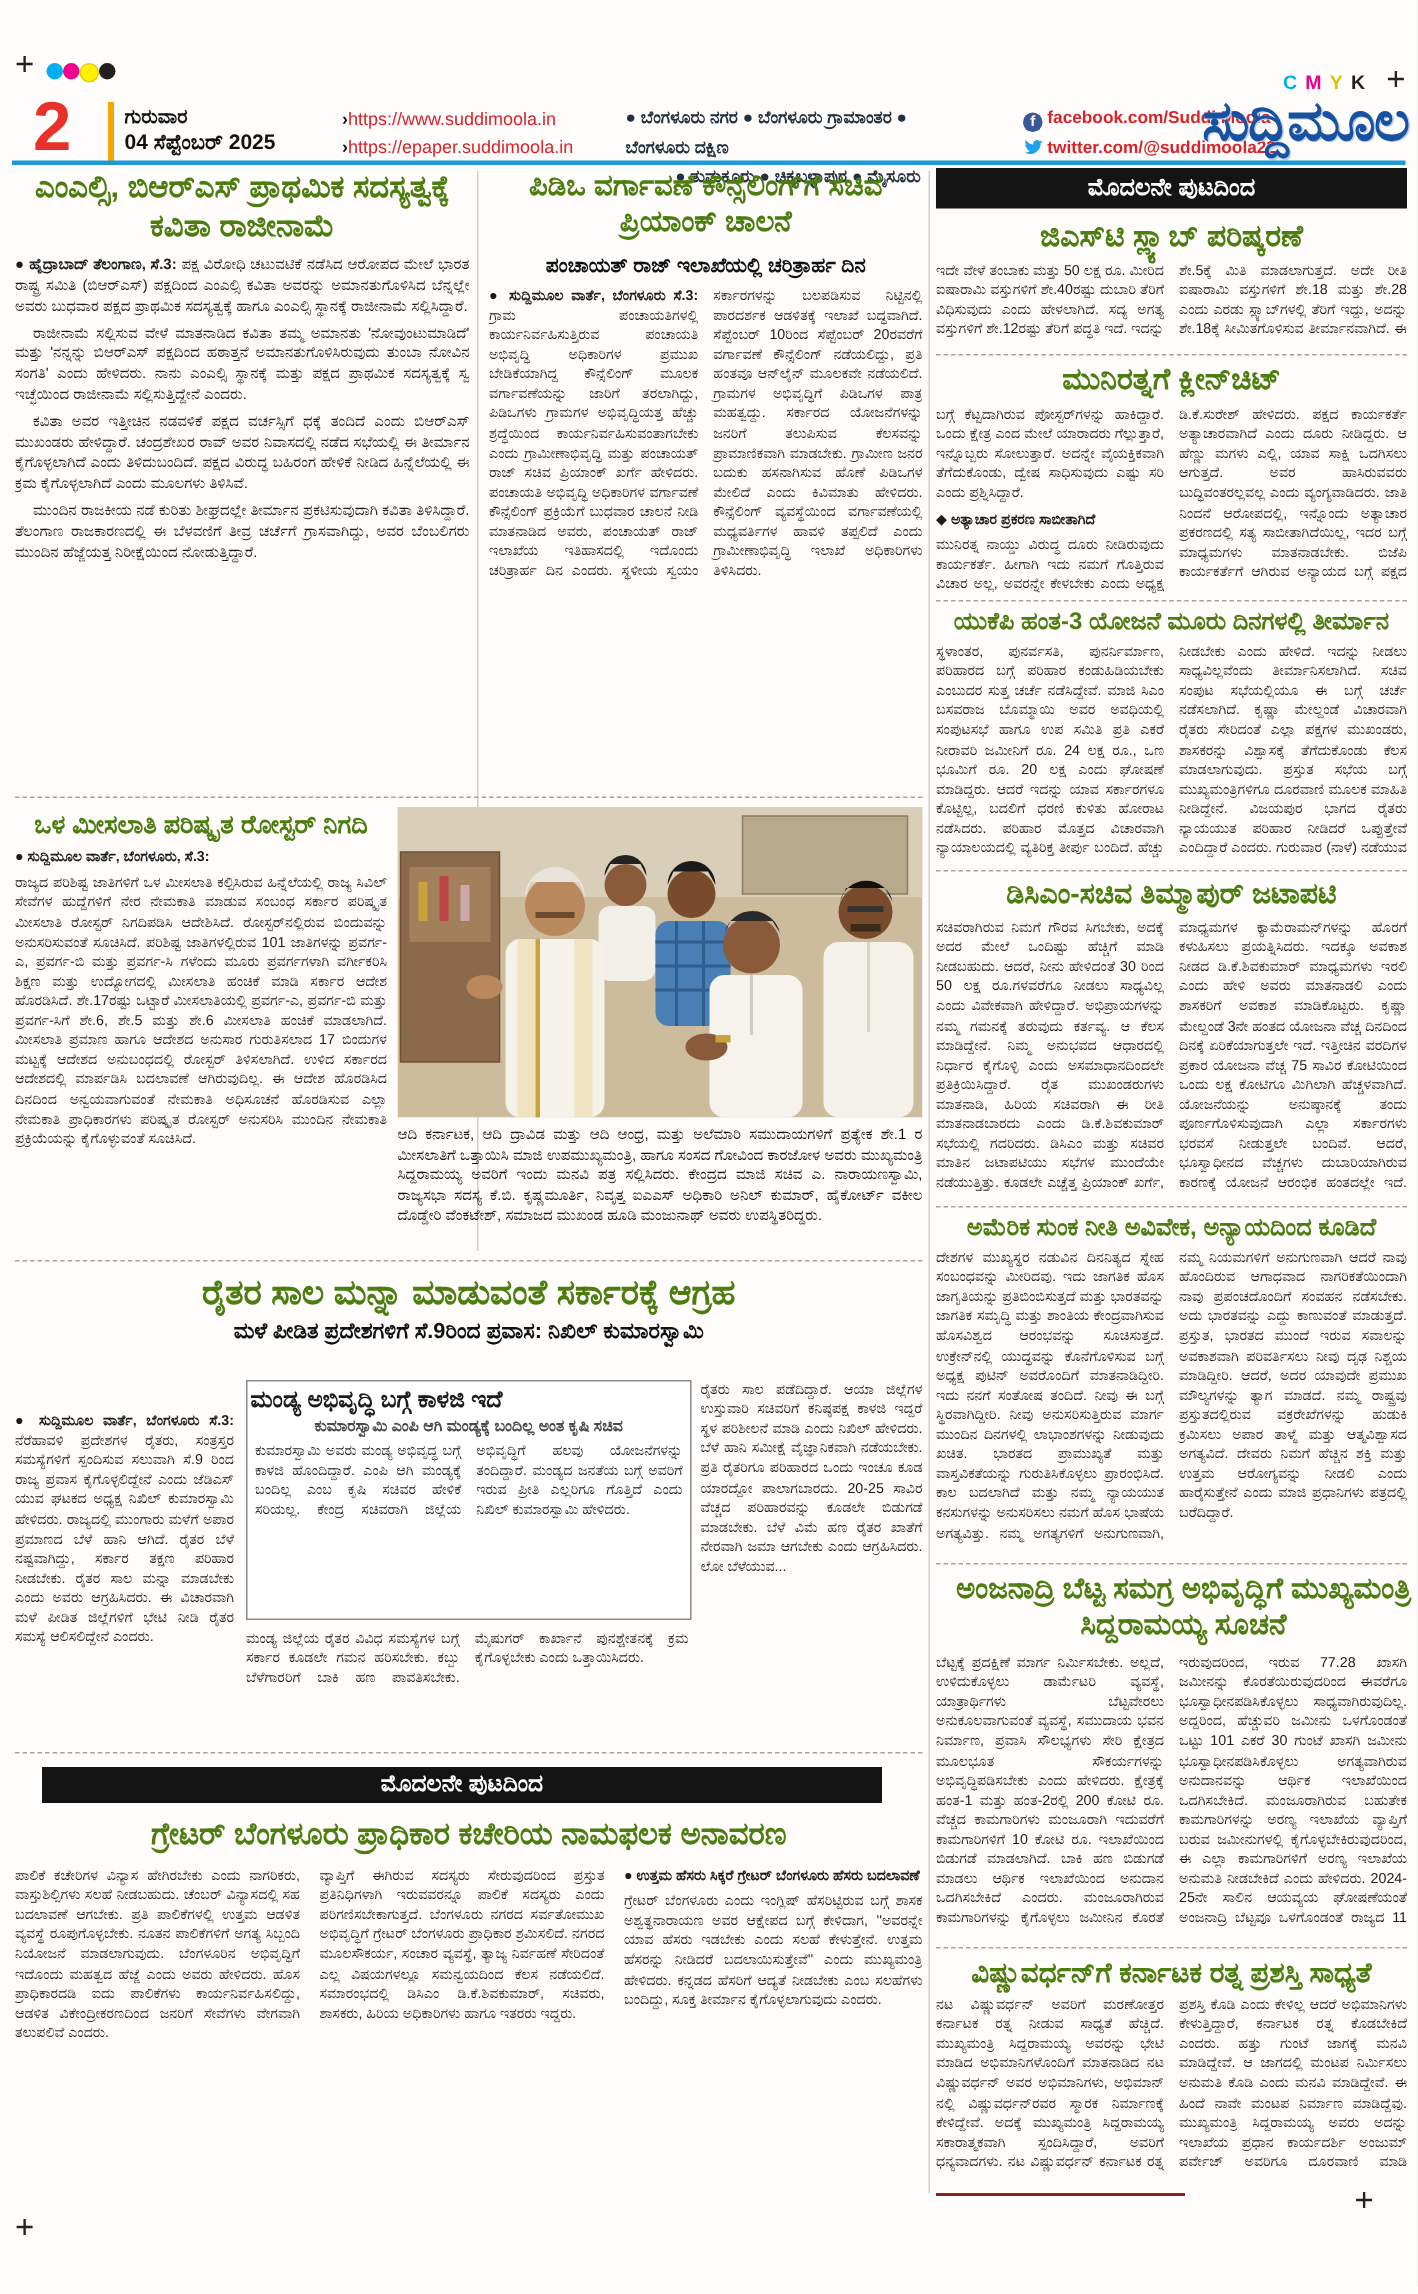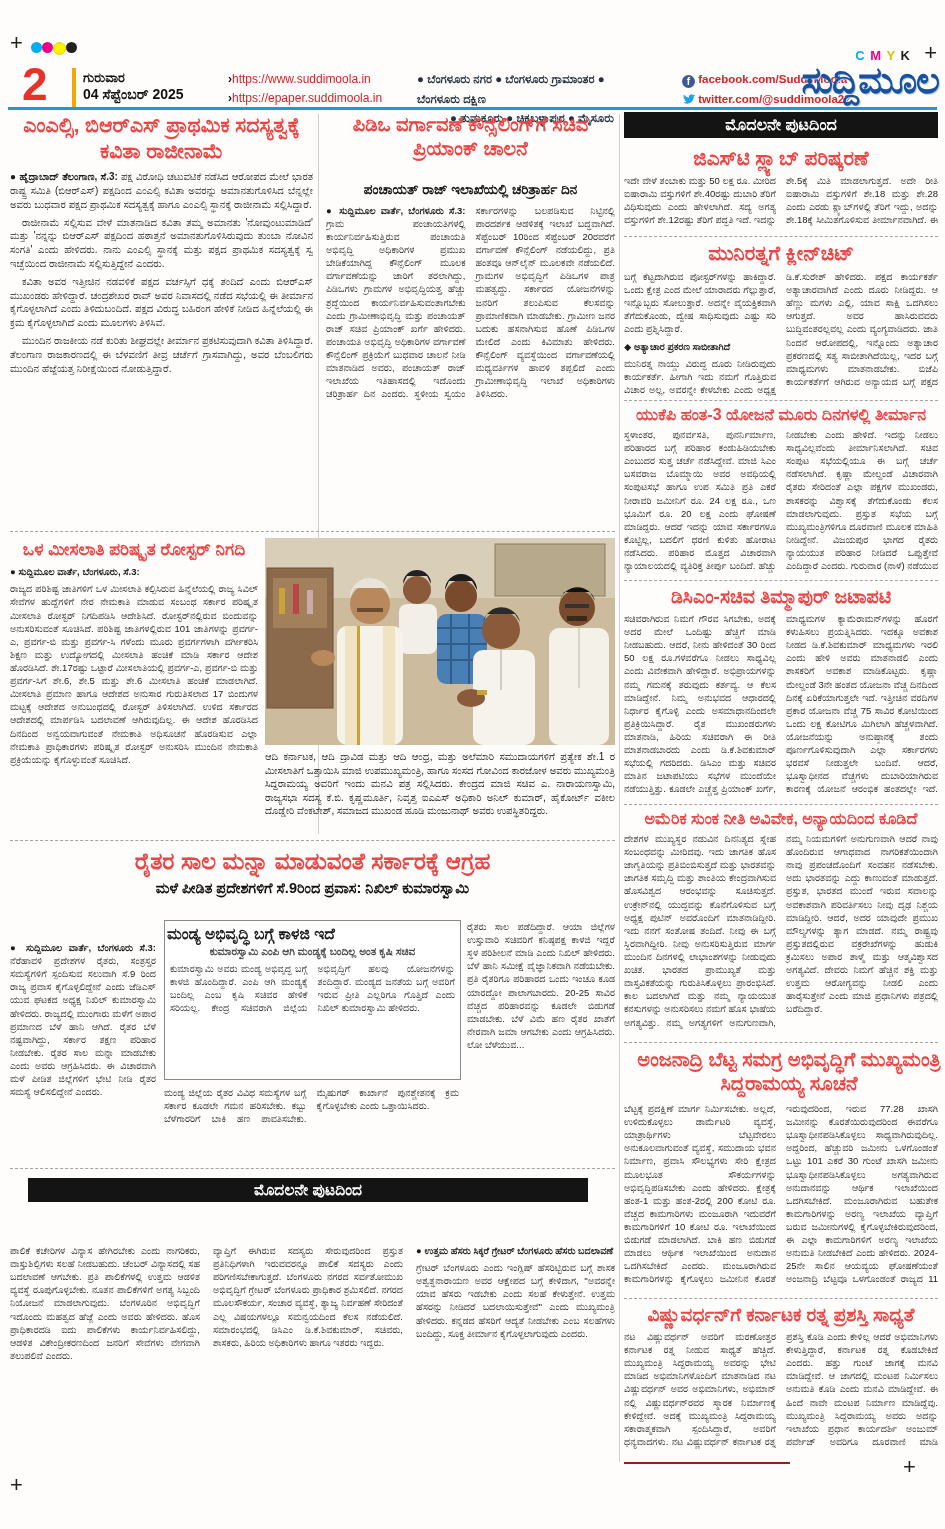--- a/index.html
+++ b/index.html
@@ -21,21 +21,21 @@
   .regions{font-size:11.5px;font-weight:bold;color:#23303f;line-height:1.7;}
   .regions .ln2{text-align:center;}
   .social{font-size:11.5px;color:#d8232a;line-height:1.7;font-weight:bold;}
   .fbic{display:inline-block;width:13px;height:13px;border-radius:50%;background:#3b5998;color:#fff;
         font-size:10px;font-weight:bold;text-align:center;line-height:13px;vertical-align:-2px;}
   .twic{vertical-align:-2px;}
   .logo{font-size:37px;font-weight:bold;color:#17519f;white-space:nowrap;letter-spacing:-1px;
         text-shadow:1px 1px 0 #b8cdea;}
   .bluerule{background:#1b9ad6;height:3px;}
   .vrule{width:1px;background:#cfcfcf;}
-  .hl{font-weight:bold;color:#ef4444;text-align:center;line-height:1.25;}
+  .hl{font-weight:bold;color:#4d7c0f;text-align:center;line-height:1.25;}
   .subhl{font-weight:bold;color:#111;text-align:center;}
   .bt{font-size:10px;line-height:1.38;text-align:justify;color:#1c1c1c;overflow:hidden;}
   .bt p{margin:0 0 4px;text-indent:12px;}
   .bt p.noind{text-indent:0;}
   .byl{font-weight:bold;}
   .tcol{column-count:2;column-gap:10px;}
   .dsep{border-top:1px dashed #a3a3a3;height:0;}
   .banner{background:#141414;color:#fff;font-weight:bold;text-align:center;}
   .subline{font-weight:bold;}
   .fbox{border:1px solid #8a8a8a;background:#fff;}
@@ -95,21 +95,21 @@
     <div class="bt" style="margin-top:7px;height:346px;">
       <p class="noind"><span class="byl">● ಹೈದ್ರಾಬಾದ್ ತೆಲಂಗಾಣ, ಸೆ.3:</span> <span>ಪಕ್ಷ ವಿರೋಧಿ ಚಟುವಟಿಕೆ ನಡೆಸಿದ ಆರೋಪದ ಮೇಲೆ ಭಾರತ ರಾಷ್ಟ್ರ ಸಮಿತಿ (ಬಿಆರ್‌ಎಸ್) ಪಕ್ಷದಿಂದ ಎಂಎಲ್ಸಿ ಕವಿತಾ ಅವರನ್ನು ಅಮಾನತುಗೊಳಿಸಿದ ಬೆನ್ನಲ್ಲೇ ಅವರು ಬುಧವಾರ ಪಕ್ಷದ ಪ್ರಾಥಮಿಕ ಸದಸ್ಯತ್ವಕ್ಕೆ ಹಾಗೂ ಎಂಎಲ್ಸಿ ಸ್ಥಾನಕ್ಕೆ ರಾಜೀನಾಮೆ ಸಲ್ಲಿಸಿದ್ದಾರೆ.</span></p>
       <p>ರಾಜೀನಾಮೆ ಸಲ್ಲಿಸುವ ವೇಳೆ ಮಾತನಾಡಿದ ಕವಿತಾ ತಮ್ಮ ಅಮಾನತು 'ನೋವುಂಟುಮಾಡಿದೆ' ಮತ್ತು 'ನನ್ನನ್ನು ಬಿಆರ್‌ಎಸ್ ಪಕ್ಷದಿಂದ ಹಠಾತ್ತನೆ ಅಮಾನತುಗೊಳಿಸಿರುವುದು ತುಂಬಾ ನೋವಿನ ಸಂಗತಿ' ಎಂದು ಹೇಳಿದರು. ನಾನು ಎಂಎಲ್ಸಿ ಸ್ಥಾನಕ್ಕೆ ಮತ್ತು ಪಕ್ಷದ ಪ್ರಾಥಮಿಕ ಸದಸ್ಯತ್ವಕ್ಕೆ ಸ್ವ ಇಚ್ಛೆಯಿಂದ ರಾಜೀನಾಮೆ ಸಲ್ಲಿಸುತ್ತಿದ್ದೇನೆ ಎಂದರು.</p>
       <p>ಕವಿತಾ ಅವರ ಇತ್ತೀಚಿನ ನಡವಳಿಕೆ ಪಕ್ಷದ ವರ್ಚಸ್ಸಿಗೆ ಧಕ್ಕೆ ತಂದಿದೆ ಎಂದು ಬಿಆರ್‌ಎಸ್ ಮುಖಂಡರು ಹೇಳಿದ್ದಾರೆ. ಚಂದ್ರಶೇಖರ ರಾವ್ ಅವರ ನಿವಾಸದಲ್ಲಿ ನಡೆದ ಸಭೆಯಲ್ಲಿ ಈ ತೀರ್ಮಾನ ಕೈಗೊಳ್ಳಲಾಗಿದೆ ಎಂದು ತಿಳಿದುಬಂದಿದೆ. ಪಕ್ಷದ ವಿರುದ್ಧ ಬಹಿರಂಗ ಹೇಳಿಕೆ ನೀಡಿದ ಹಿನ್ನೆಲೆಯಲ್ಲಿ ಈ ಕ್ರಮ ಕೈಗೊಳ್ಳಲಾಗಿದೆ ಎಂದು ಮೂಲಗಳು ತಿಳಿಸಿವೆ.</p>
       <p>ಮುಂದಿನ ರಾಜಕೀಯ ನಡೆ ಕುರಿತು ಶೀಘ್ರದಲ್ಲೇ ತೀರ್ಮಾನ ಪ್ರಕಟಿಸುವುದಾಗಿ ಕವಿತಾ ತಿಳಿಸಿದ್ದಾರೆ. ತೆಲಂಗಾಣ ರಾಜಕಾರಣದಲ್ಲಿ ಈ ಬೆಳವಣಿಗೆ ತೀವ್ರ ಚರ್ಚೆಗೆ ಗ್ರಾಸವಾಗಿದ್ದು, ಅವರ ಬೆಂಬಲಿಗರು ಮುಂದಿನ ಹೆಜ್ಜೆಯತ್ತ ನಿರೀಕ್ಷೆಯಿಂದ ನೋಡುತ್ತಿದ್ದಾರೆ.</p>
     </div>
   </div>
 
   <div class="abs" style="left:326px;top:112px;width:289px;">
     <div class="hl" style="font-size:19.5px;">ಪಿಡಿಒ ವರ್ಗಾವಣೆ ಕೌನ್ಸೆಲಿಂಗ್‌ಗೆ ಸಚಿವ ಪ್ರಿಯಾಂಕ್ ಚಾಲನೆ</div>
-    <div class="subhl" style="font-size:13.5px;margin-top:21px;">ಪಂಚಾಯತ್ ರಾಜ್ ಇಲಾಖೆಯಲ್ಲಿ ಚರಿತ್ರಾರ್ಹ ದಿನ</div>
+    <div class="subhl" style="font-size:13.5px;margin-top:8px;">ಪಂಚಾಯತ್ ರಾಜ್ ಇಲಾಖೆಯಲ್ಲಿ ಚರಿತ್ರಾರ್ಹ ದಿನ</div>
     <div class="bt tcol" style="margin-top:6px;height:328px;font-size:9.5px;">
       <p class="noind"><span class="byl">● ಸುದ್ದಿಮೂಲ ವಾರ್ತೆ, ಬೆಂಗಳೂರು ಸೆ.3:</span> <span>ಗ್ರಾಮ ಪಂಚಾಯತಿಗಳಲ್ಲಿ ಕಾರ್ಯನಿರ್ವಹಿಸುತ್ತಿರುವ ಪಂಚಾಯತಿ ಅಭಿವೃದ್ಧಿ ಅಧಿಕಾರಿಗಳ ಪ್ರಮುಖ ಬೇಡಿಕೆಯಾಗಿದ್ದ ಕೌನ್ಸೆಲಿಂಗ್ ಮೂಲಕ ವರ್ಗಾವಣೆಯನ್ನು ಜಾರಿಗೆ ತರಲಾಗಿದ್ದು, ಪಿಡಿಒಗಳು ಗ್ರಾಮಗಳ ಅಭಿವೃದ್ಧಿಯತ್ತ ಹೆಚ್ಚು ಶ್ರದ್ಧೆಯಿಂದ ಕಾರ್ಯನಿರ್ವಹಿಸುವಂತಾಗಬೇಕು ಎಂದು ಗ್ರಾಮೀಣಾಭಿವೃದ್ಧಿ ಮತ್ತು ಪಂಚಾಯತ್ ರಾಜ್ ಸಚಿವ ಪ್ರಿಯಾಂಕ್ ಖರ್ಗೆ ಹೇಳಿದರು. ಪಂಚಾಯತಿ ಅಭಿವೃದ್ಧಿ ಅಧಿಕಾರಿಗಳ ವರ್ಗಾವಣೆ ಕೌನ್ಸೆಲಿಂಗ್ ಪ್ರಕ್ರಿಯೆಗೆ ಬುಧವಾರ ಚಾಲನೆ ನೀಡಿ ಮಾತನಾಡಿದ ಅವರು, ಪಂಚಾಯತ್ ರಾಜ್ ಇಲಾಖೆಯ ಇತಿಹಾಸದಲ್ಲಿ ಇದೊಂದು ಚರಿತ್ರಾರ್ಹ ದಿನ ಎಂದರು. ಸ್ಥಳೀಯ ಸ್ವಯಂ ಸರ್ಕಾರಗಳನ್ನು ಬಲಪಡಿಸುವ ನಿಟ್ಟಿನಲ್ಲಿ ಪಾರದರ್ಶಕ ಆಡಳಿತಕ್ಕೆ ಇಲಾಖೆ ಬದ್ಧವಾಗಿದೆ. ಸೆಪ್ಟೆಂಬರ್ 10ರಿಂದ ಸೆಪ್ಟೆಂಬರ್ 20ರವರೆಗೆ ವರ್ಗಾವಣೆ ಕೌನ್ಸೆಲಿಂಗ್ ನಡೆಯಲಿದ್ದು, ಪ್ರತಿ ಹಂತವೂ ಆನ್‌ಲೈನ್ ಮೂಲಕವೇ ನಡೆಯಲಿದೆ. ಗ್ರಾಮಗಳ ಅಭಿವೃದ್ಧಿಗೆ ಪಿಡಿಒಗಳ ಪಾತ್ರ ಮಹತ್ವದ್ದು. ಸರ್ಕಾರದ ಯೋಜನೆಗಳನ್ನು ಜನರಿಗೆ ತಲುಪಿಸುವ ಕೆಲಸವನ್ನು ಪ್ರಾಮಾಣಿಕವಾಗಿ ಮಾಡಬೇಕು. ಗ್ರಾಮೀಣ ಜನರ ಬದುಕು ಹಸನಾಗಿಸುವ ಹೊಣೆ ಪಿಡಿಒಗಳ ಮೇಲಿದೆ ಎಂದು ಕಿವಿಮಾತು ಹೇಳಿದರು. ಕೌನ್ಸೆಲಿಂಗ್ ವ್ಯವಸ್ಥೆಯಿಂದ ವರ್ಗಾವಣೆಯಲ್ಲಿ ಮಧ್ಯವರ್ತಿಗಳ ಹಾವಳಿ ತಪ್ಪಲಿದೆ ಎಂದು ಗ್ರಾಮೀಣಾಭಿವೃದ್ಧಿ ಇಲಾಖೆ ಅಧಿಕಾರಿಗಳು ತಿಳಿಸಿದರು.</span></p>
     </div>
   </div>
 
   <div class="abs dsep" style="left:10px;top:531px;width:605px;"></div>
 
   <div class="abs" style="left:10px;top:539px;width:248px;">
     <div class="hl" style="font-size:17px;">ಒಳ ಮೀಸಲಾತಿ ಪರಿಷ್ಕೃತ ರೋಸ್ಟರ್ ನಿಗದಿ</div>
     <div class="bt" style="margin-top:5px;height:262px;font-size:9.5px;">
@@ -193,20 +193,21 @@
   <div class="abs bt tcol" style="left:164px;top:1086px;width:295px;height:74px;font-size:9.5px;">
     <p class="noind">ಮಂಡ್ಯ ಜಿಲ್ಲೆಯ ರೈತರ ವಿವಿಧ ಸಮಸ್ಯೆಗಳ ಬಗ್ಗೆ ಸರ್ಕಾರ ಕೂಡಲೇ ಗಮನ ಹರಿಸಬೇಕು. ಕಬ್ಬು ಬೆಳೆಗಾರರಿಗೆ ಬಾಕಿ ಹಣ ಪಾವತಿಸಬೇಕು. ಮೈಷುಗರ್ ಕಾರ್ಖಾನೆ ಪುನಶ್ಚೇತನಕ್ಕೆ ಕ್ರಮ ಕೈಗೊಳ್ಳಬೇಕು ಎಂದು ಒತ್ತಾಯಿಸಿದರು.</p>
   </div>
   <div class="abs bt" style="left:467px;top:920px;width:148px;height:240px;font-size:9.5px;">
     <p class="noind">ರೈತರು ಸಾಲ ಪಡೆದಿದ್ದಾರೆ. ಆಯಾ ಜಿಲ್ಲೆಗಳ ಉಸ್ತುವಾರಿ ಸಚಿವರಿಗೆ ಕನಿಷ್ಠಪಕ್ಷ ಕಾಳಜಿ ಇದ್ದರೆ ಸ್ಥಳ ಪರಿಶೀಲನೆ ಮಾಡಿ ಎಂದು ನಿಖಿಲ್ ಹೇಳಿದರು. ಬೆಳೆ ಹಾನಿ ಸಮೀಕ್ಷೆ ವೈಜ್ಞಾನಿಕವಾಗಿ ನಡೆಯಬೇಕು. ಪ್ರತಿ ರೈತರಿಗೂ ಪರಿಹಾರದ ಒಂದು ಇಂಚೂ ಕೂಡ ಯಾರದ್ದೋ ಪಾಲಾಗಬಾರದು. 20-25 ಸಾವಿರ ವೆಚ್ಚದ ಪರಿಹಾರವನ್ನು ಕೂಡಲೇ ಬಿಡುಗಡೆ ಮಾಡಬೇಕು. ಬೆಳೆ ವಿಮೆ ಹಣ ರೈತರ ಖಾತೆಗೆ ನೇರವಾಗಿ ಜಮಾ ಆಗಬೇಕು ಎಂದು ಆಗ್ರಹಿಸಿದರು. ಲೋ ಬೆಳೆಯುವ...</p>
   </div>
 
   <div class="abs dsep" style="left:10px;top:1168px;width:605px;"></div>
 
   <div class="abs banner" style="left:28px;top:1178px;width:560px;font-size:15.5px;padding:3px 0;">ಮೊದಲನೇ ಪುಟದಿಂದ</div>
+  <div class="abs hl" style="left:10px;top:1210px;width:605px;font-size:20.5px;">ಗ್ರೇಟರ್ ಬೆಂಗಳೂರು ಪ್ರಾಧಿಕಾರ ಕಚೇರಿಯ ನಾಮಫಲಕ ಅನಾವರಣ</div>
   <div class="abs bt" style="left:10px;top:1244px;width:190px;height:218px;font-size:9.5px;">
     <p class="noind">ಪಾಲಿಕೆ ಕಚೇರಿಗಳ ವಿನ್ಯಾಸ ಹೇಗಿರಬೇಕು ಎಂದು ನಾಗರಿಕರು, ವಾಸ್ತುಶಿಲ್ಪಿಗಳು ಸಲಹೆ ನೀಡಬಹುದು. ಚೆಂಬರ್ ವಿನ್ಯಾಸದಲ್ಲಿ ಸಹ ಬದಲಾವಣೆ ಆಗಬೇಕು. ಪ್ರತಿ ಪಾಲಿಕೆಗಳಲ್ಲಿ ಉತ್ತಮ ಆಡಳಿತ ವ್ಯವಸ್ಥೆ ರೂಪುಗೊಳ್ಳಬೇಕು. ನೂತನ ಪಾಲಿಕೆಗಳಿಗೆ ಅಗತ್ಯ ಸಿಬ್ಬಂದಿ ನಿಯೋಜನೆ ಮಾಡಲಾಗುವುದು. ಬೆಂಗಳೂರಿನ ಅಭಿವೃದ್ಧಿಗೆ ಇದೊಂದು ಮಹತ್ವದ ಹೆಜ್ಜೆ ಎಂದು ಅವರು ಹೇಳಿದರು. ಹೊಸ ಪ್ರಾಧಿಕಾರದಡಿ ಐದು ಪಾಲಿಕೆಗಳು ಕಾರ್ಯನಿರ್ವಹಿಸಲಿದ್ದು, ಆಡಳಿತ ವಿಕೇಂದ್ರೀಕರಣದಿಂದ ಜನರಿಗೆ ಸೇವೆಗಳು ವೇಗವಾಗಿ ತಲುಪಲಿವೆ ಎಂದರು.</p>
   </div>
   <div class="abs bt" style="left:416px;top:1244px;width:199px;height:218px;font-size:9.5px;">
     <p class="noind subline">● ಉತ್ತಮ ಹೆಸರು ಸಿಕ್ಕರೆ ಗ್ರೇಟರ್ ಬೆಂಗಳೂರು ಹೆಸರು ಬದಲಾವಣೆ</p>
     <p class="noind">ಗ್ರೇಟರ್ ಬೆಂಗಳೂರು ಎಂದು ಇಂಗ್ಲಿಷ್ ಹೆಸರಿಟ್ಟಿರುವ ಬಗ್ಗೆ ಶಾಸಕ ಅಶ್ವತ್ಥನಾರಾಯಣ ಅವರ ಆಕ್ಷೇಪದ ಬಗ್ಗೆ ಕೇಳಿದಾಗ, ''ಅವರನ್ನೇ ಯಾವ ಹೆಸರು ಇಡಬೇಕು ಎಂದು ಸಲಹೆ ಕೇಳುತ್ತೇನೆ. ಉತ್ತಮ ಹೆಸರನ್ನು ನೀಡಿದರೆ ಬದಲಾಯಿಸುತ್ತೇವೆ'' ಎಂದು ಮುಖ್ಯಮಂತ್ರಿ ಹೇಳಿದರು. ಕನ್ನಡದ ಹೆಸರಿಗೆ ಆದ್ಯತೆ ನೀಡಬೇಕು ಎಂಬ ಸಲಹೆಗಳು ಬಂದಿದ್ದು, ಸೂಕ್ತ ತೀರ್ಮಾನ ಕೈಗೊಳ್ಳಲಾಗುವುದು ಎಂದರು.</p>
   </div>
   <div class="abs bt" style="left:213px;top:1244px;width:190px;height:218px;font-size:9.5px;">
     <p class="noind">ವ್ಯಾಪ್ತಿಗೆ ಈಗಿರುವ ಸದಸ್ಯರು ಸೇರುವುದರಿಂದ ಪ್ರಸ್ತುತ ಪ್ರತಿನಿಧಿಗಳಾಗಿ ಇರುವವರನ್ನೂ ಪಾಲಿಕೆ ಸದಸ್ಯರು ಎಂದು ಪರಿಗಣಿಸಬೇಕಾಗುತ್ತದೆ. ಬೆಂಗಳೂರು ನಗರದ ಸರ್ವತೋಮುಖ ಅಭಿವೃದ್ಧಿಗೆ ಗ್ರೇಟರ್ ಬೆಂಗಳೂರು ಪ್ರಾಧಿಕಾರ ಶ್ರಮಿಸಲಿದೆ. ನಗರದ ಮೂಲಸೌಕರ್ಯ, ಸಂಚಾರ ವ್ಯವಸ್ಥೆ, ತ್ಯಾಜ್ಯ ನಿರ್ವಹಣೆ ಸೇರಿದಂತೆ ಎಲ್ಲ ವಿಷಯಗಳಲ್ಲೂ ಸಮನ್ವಯದಿಂದ ಕೆಲಸ ನಡೆಯಲಿದೆ. ಸಮಾರಂಭದಲ್ಲಿ ಡಿಸಿಎಂ ಡಿ.ಕೆ.ಶಿವಕುಮಾರ್, ಸಚಿವರು, ಶಾಸಕರು, ಹಿರಿಯ ಅಧಿಕಾರಿಗಳು ಹಾಗೂ ಇತರರು ಇದ್ದರು.</p>
   </div>

